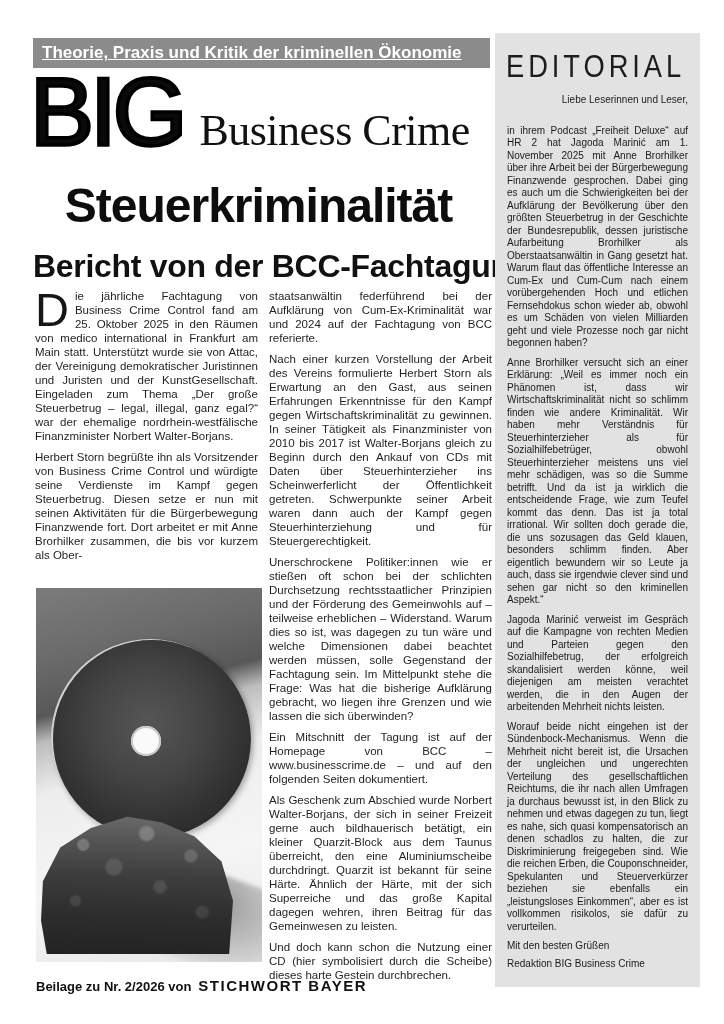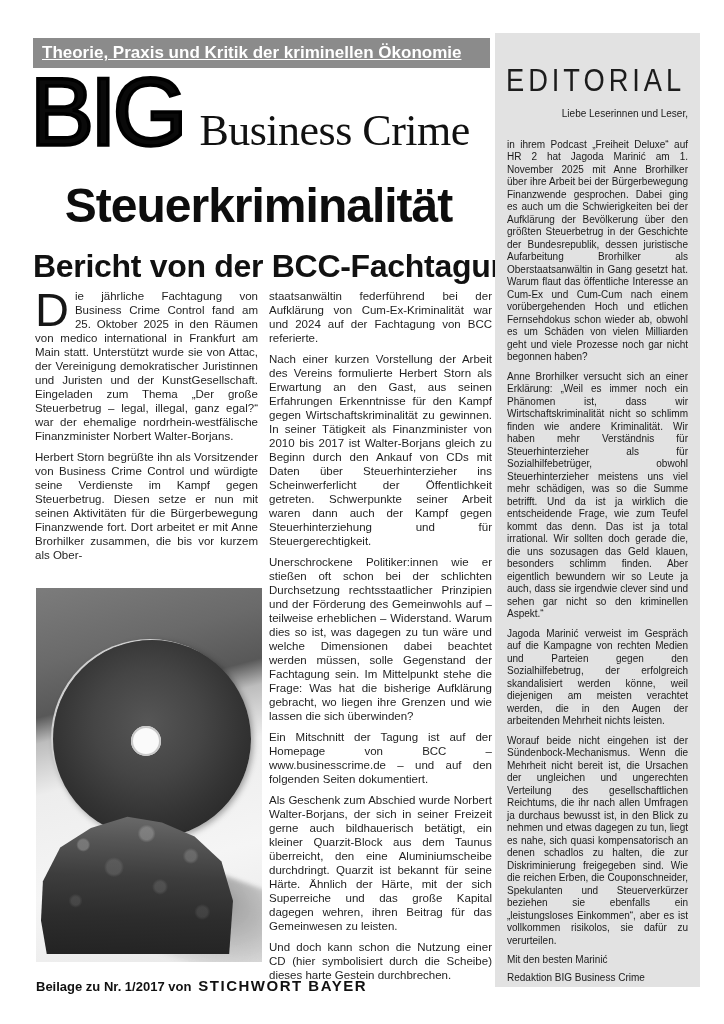--- a/index.html
+++ b/index.html
@@ -104,21 +104,21 @@
   .footer {
     position: absolute; left: 36px; top: 977px; color: #111;
     display: flex; align-items: baseline; gap: 7px; white-space: nowrap;
   }
   .footer .prefix { font-weight: bold; font-size: 13px; }
   .footer .publisher { font-weight: bold; font-size: 15px; letter-spacing: 1.5px; }
 
   
   .editorial {
     position: absolute; left: 495px; top: 33px; width: 205px; height: 954px;
-    background: #e2e2e2; padding: 28px 12px; overflow: hidden; color: #1a1a1a;
+    background: #e2e2e2; padding: 14px 12px; overflow: hidden; color: #1a1a1a;
   }
   .editorial-title {
     font-weight: 400; font-size: 31px; letter-spacing: 4.5px;
     transform: scaleX(0.88); transform-origin: left;
     white-space: nowrap; color: #1c1c1c; margin: 2px 0 9px -1px;
   }
   .editorial-body { font-size: 10px; line-height: 12.5px; text-align: justify; }
   .editorial-body .salutation { text-align: right; margin-bottom: 18px; }
   .editorial-body p { margin: 0 0 7px; }
   .editorial-body .closing, .editorial-body .signature {
@@ -159,30 +159,30 @@
 
   <div class="photo">
     <div class="rock-shadow"></div>
     <div class="disc">
       <div class="disc-hole"></div>
     </div>
     <div class="rock"></div>
   </div>
 
   <div class="footer">
-    <span class="prefix">Beilage zu Nr. 1/2017 von</span>
+    <span class="prefix">Beilage zu Nr. 2/2026 von</span>
     <span class="publisher">STICHWORT BAYER</span>
   </div>
 
   <div class="editorial">
     <div class="editorial-title">EDITORIAL</div>
     <div class="editorial-body">
       <p class="salutation">Liebe Leserinnen und Leser,</p>
       <p>in ihrem Podcast „Freiheit Deluxe“ auf HR 2 hat Jagoda Marinić am 1. November 2025 mit Anne Brorhilker über ihre Arbeit bei der Bürgerbewegung Finanzwende gesprochen. Dabei ging es auch um die Schwierigkeiten bei der Aufklärung der Bevölkerung über den größten Steuerbetrug in der Geschichte der Bundesrepublik, dessen juristische Aufarbeitung Brorhilker als Oberstaatsanwältin in Gang gesetzt hat. Warum flaut das öffentliche Interesse an Cum-Ex und Cum-Cum nach einem vorübergehenden Hoch und etlichen Fernsehdokus schon wieder ab, obwohl es um Schäden von vielen Milliarden geht und viele Prozesse noch gar nicht begonnen haben?</p>
       <p>Anne Brorhilker versucht sich an einer Erklärung: „Weil es immer noch ein Phänomen ist, dass wir Wirtschaftskriminalität nicht so schlimm finden wie andere Kriminalität. Wir haben mehr Verständnis für Steuerhinterzieher als für Sozialhilfebetrüger, obwohl Steuerhinterzieher meistens uns viel mehr schädigen, was so die Summe betrifft. Und da ist ja wirklich die entscheidende Frage, wie zum Teufel kommt das denn. Das ist ja total irrational. Wir sollten doch gerade die, die uns sozusagen das Geld klauen, besonders schlimm finden. Aber eigentlich bewundern wir so Leute ja auch, dass sie irgendwie clever sind und sehen gar nicht so den kriminellen Aspekt.“</p>
       <p>Jagoda Marinić verweist im Gespräch auf die Kampagne von rechten Medien und Parteien gegen den Sozialhilfebetrug, der erfolgreich skandalisiert werden könne, weil diejenigen am meisten verachtet werden, die in den Augen der arbeitenden Mehrheit nichts leisten.</p>
       <p>Worauf beide nicht eingehen ist der Sündenbock-Mechanismus. Wenn die Mehrheit nicht bereit ist, die Ursachen der ungleichen und ungerechten Verteilung des gesellschaftlichen Reichtums, die ihr nach allen Umfragen ja durchaus bewusst ist, in den Blick zu nehmen und etwas dagegen zu tun, liegt es nahe, sich quasi kompensatorisch an denen schadlos zu halten, die zur Diskriminierung freigegeben sind. Wie die reichen Erben, die Couponschneider, Spekulanten und Steuerverkürzer beziehen sie ebenfalls ein „leistungsloses Einkommen“, aber es ist vollkommen risikolos, sie dafür zu verurteilen.</p>
-      <p class="closing">Mit den besten Marinić</p>
+      <p class="closing">Mit den besten Grüßen</p>
       <p class="signature">Redaktion BIG Business Crime</p>
     </div>
   </div>
 
 </div>
 
 </body></html>

